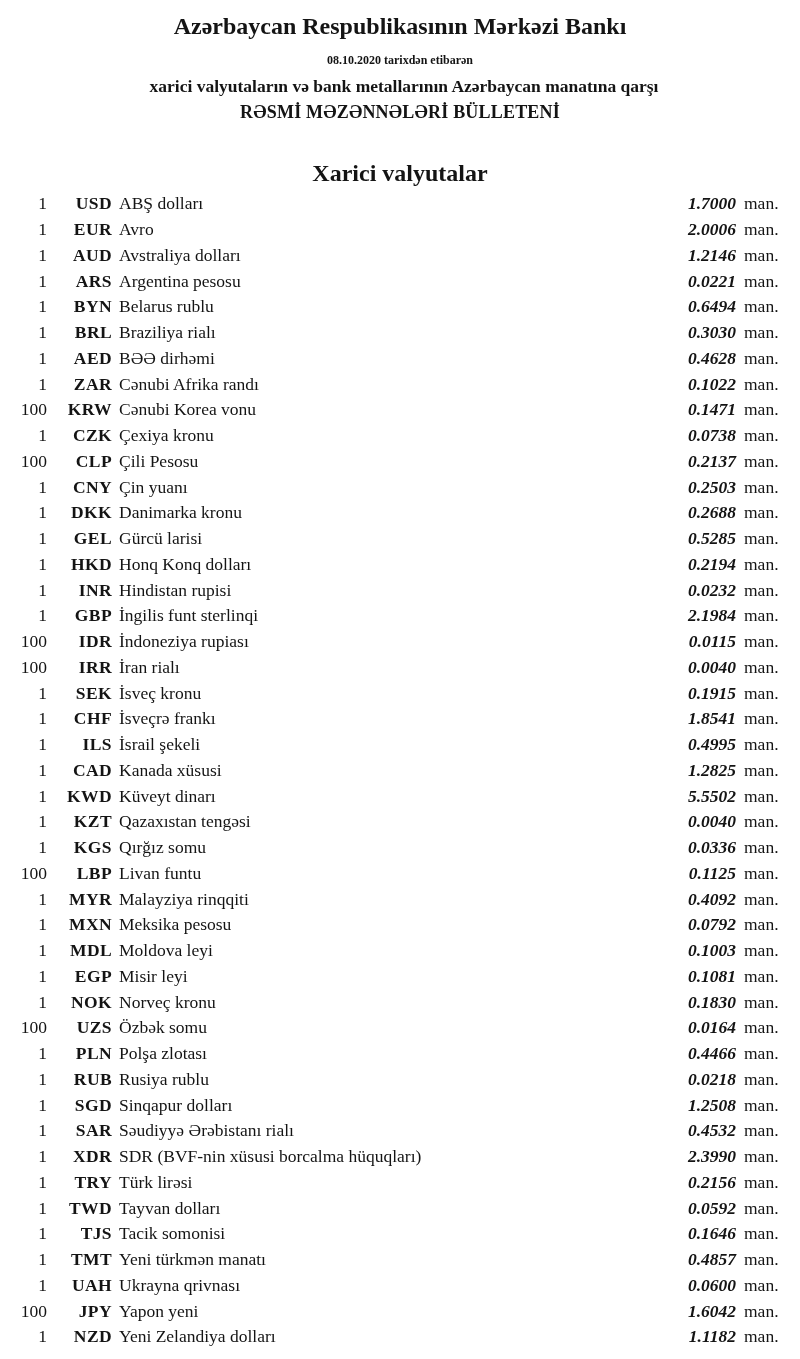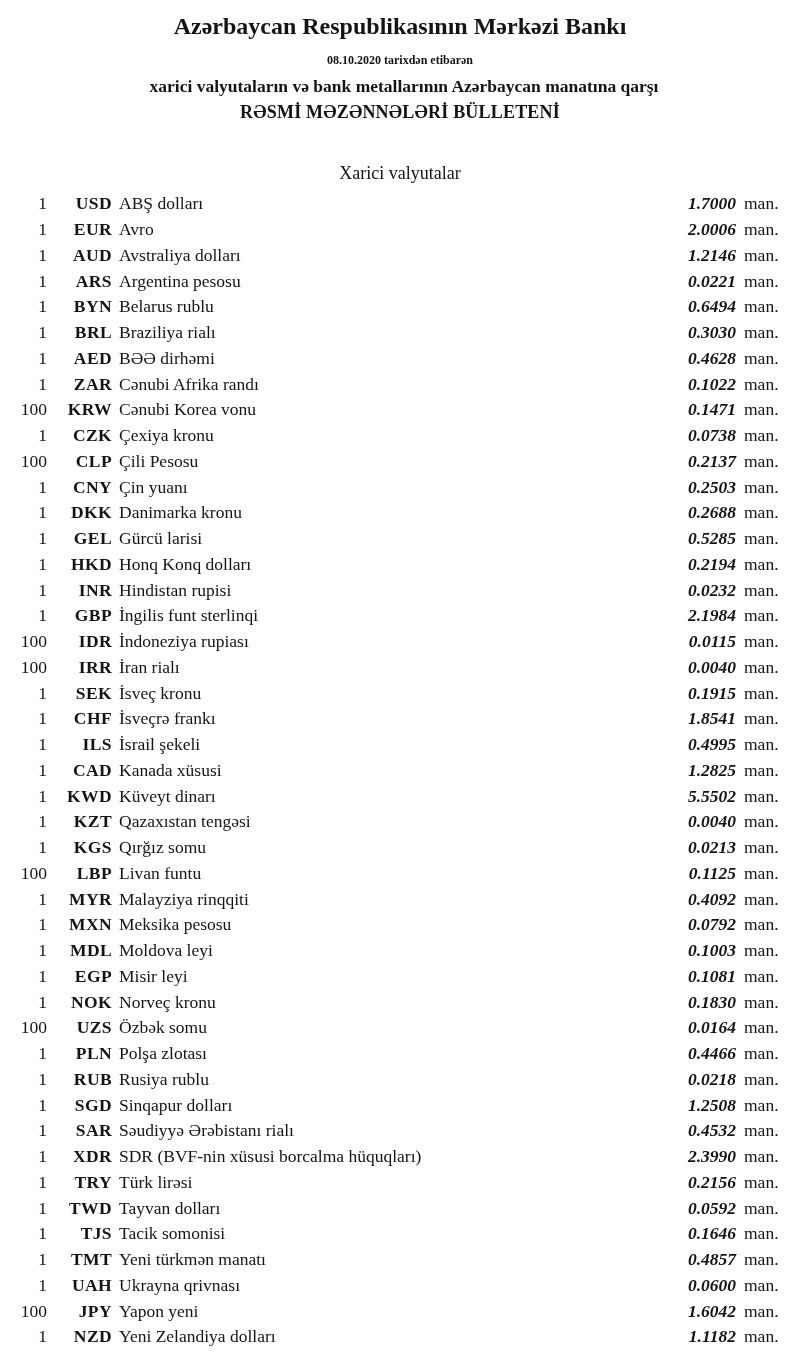--- a/index.html
+++ b/index.html
@@ -39,23 +39,23 @@
   .bulletin {
     margin-top: 4px;
     font-size: 18px;
     line-height: 22px;
     font-weight: 700;
     letter-spacing: 0.2px;
   }
   .section-title {
     margin-top: 39px;
     text-align: center;
-    font-size: 18px;
+    font-size: 24px;
     line-height: 22px;
-    font-weight: 400;
+    font-weight: 700;
   }
 
   .rates { margin-top: 7px; }
   .row {
     display: flex;
     align-items: center;
     height: 25.75px;
     font-size: 17.5px;
     white-space: nowrap;
   }
@@ -251,21 +251,21 @@
         <span class="qty">1</span>
         <span class="code">KZT</span>
         <span class="name">Qazaxıstan tengəsi</span>
         <span class="rate">0.0040</span>
         <span class="unit">man.</span>
       </div>
       <div class="row">
         <span class="qty">1</span>
         <span class="code">KGS</span>
         <span class="name">Qırğız somu</span>
-        <span class="rate">0.0213</span>
+        <span class="rate">0.0336</span>
         <span class="unit">man.</span>
       </div>
       <div class="row">
         <span class="qty">100</span>
         <span class="code">LBP</span>
         <span class="name">Livan funtu</span>
         <span class="rate">0.1125</span>
         <span class="unit">man.</span>
       </div>
       <div class="row">

